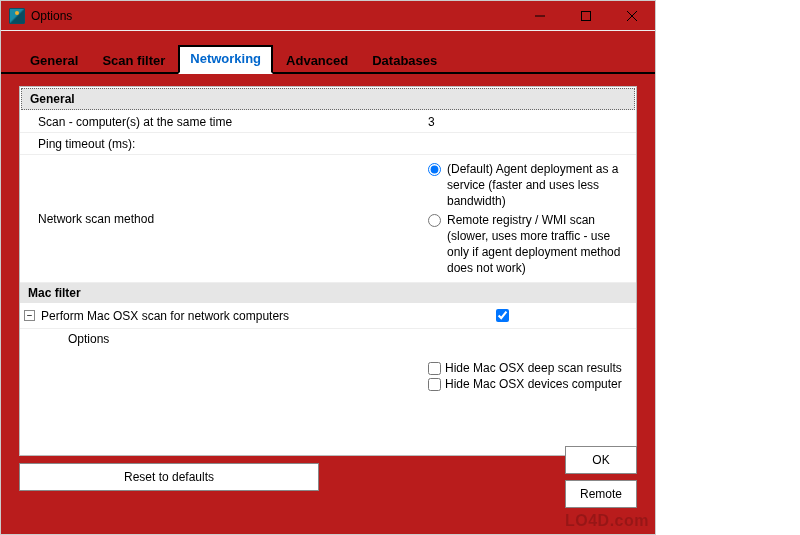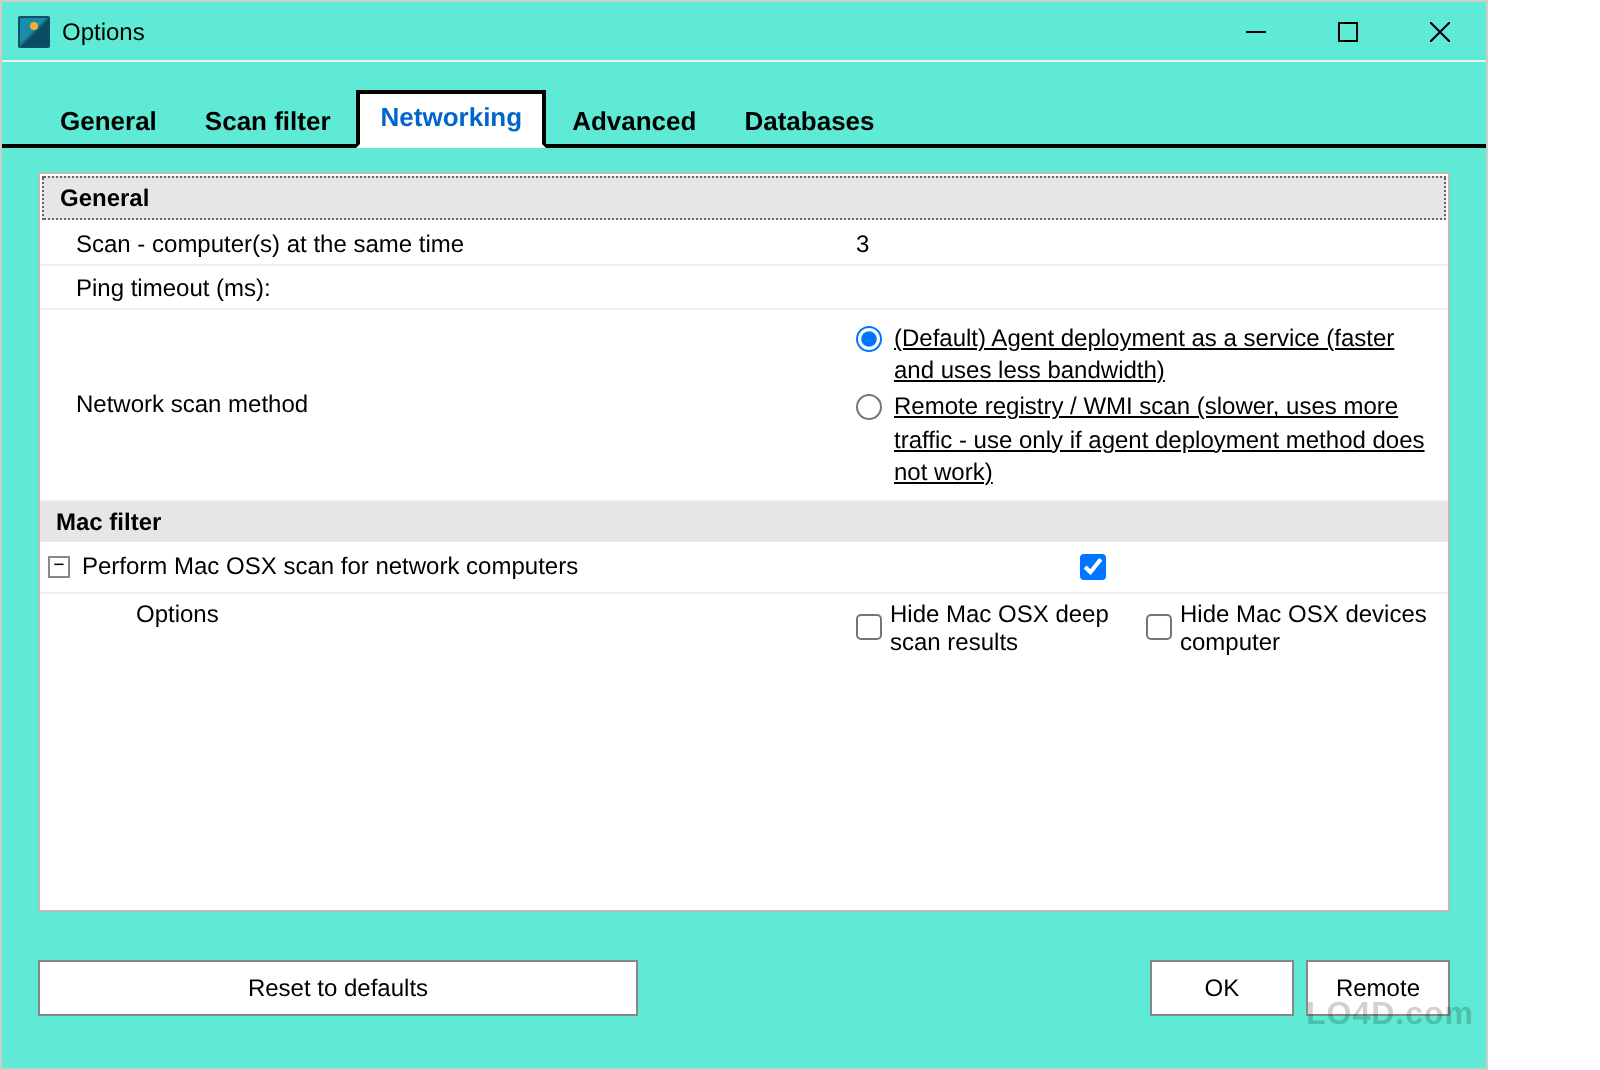--- a/index.html
+++ b/index.html
@@ -8,24 +8,24 @@
     font-family: "Segoe UI", Tahoma, Arial, sans-serif;
     font-size: 12px;
     background: #fff;
     color: #000;
     width: 800px;
     height: 535px;
     overflow: hidden;
     position: relative;
   }
   .window {
-    width: 744px;
+    width: 656px;
     height: 535px;
     border: 1px solid #ccc;
-    background: #5eead4;
+    background: #b91c1c;
     position: relative;
   }
   
   .titlebar {
     height: 30px;
     display: flex;
     align-items: center;
     padding: 0 0 0 8px;
     border-bottom: 1px solid #eee;
   }
@@ -141,28 +141,29 @@
     display: flex;
     align-items: flex-start;
     gap: 6px;
   }
   .radio-row input[type="radio"] {
     margin: 2px 0 0 0;
   }
   .radio-row label {
     line-height: 1.35;
     max-width: 320px;
-    text-decoration: underline;
   }
   .check-center {
     text-align: center;
   }
   .check-list {
     display: flex;
+    flex-direction: column;
     gap: 2px;
+    margin-top: 29px;
   }
   .check-list label { display: flex; align-items: center; gap: 4px; }
   .check-list input[type="checkbox"] { margin: 0; }
   
   .button-bar {
     position: absolute;
     left: 18px; right: 18px;
     bottom: 26px;
     display: flex;
     align-items: center;
@@ -171,26 +172,26 @@
     border: 1px solid #888;
     background: #fff;
     padding: 6px 14px;
     font-family: inherit;
     font-size: 12px;
     min-width: 72px;
     text-align: center;
     cursor: default;
   }
   .btn.wide { width: 300px; }
-  .btn-group { margin-left: auto; display: flex; gap: 6px; }
+  .btn-group { margin-left: auto; display: flex; gap: 6px; flex-direction: column; }
   
   .watermark {
     position: absolute;
     right: 6px;
-    bottom: 17px;
+    bottom: 4px;
     font-size: 16px;
     font-weight: bold;
     color: rgba(0,0,0,0.18);
     letter-spacing: 0.5px;
     font-family: Arial, sans-serif;
     pointer-events: none;
   }
 </style>
 </head>
 <body>

